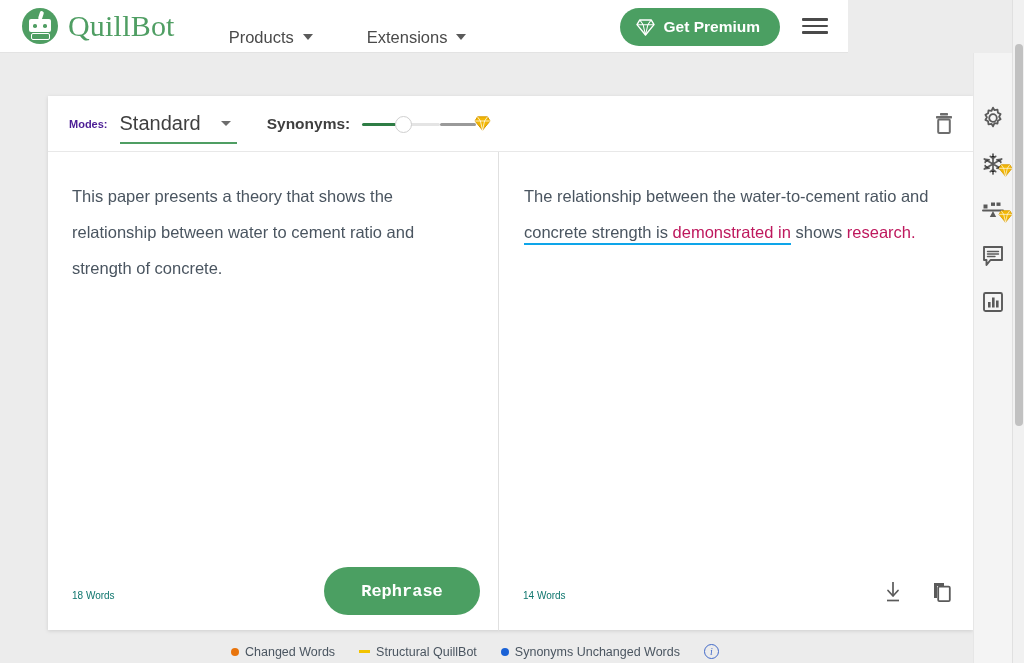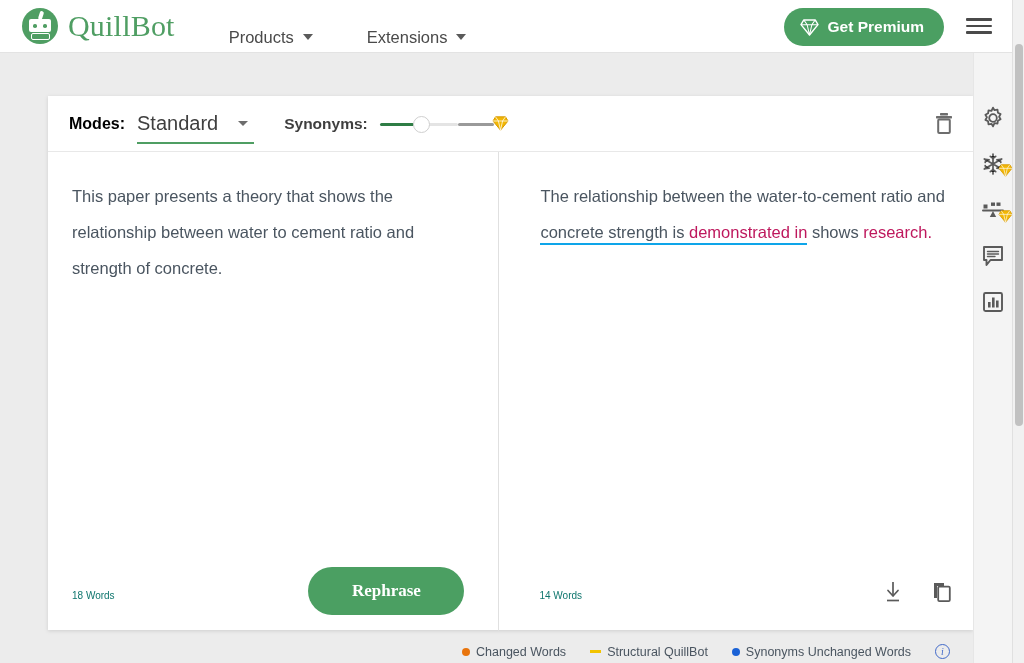--- a/index.html
+++ b/index.html
@@ -13,21 +13,21 @@
     font-family: "Liberation Sans", sans-serif;
     overflow: hidden;
     position: relative;
     color: #3d4852;
   }
 
   
   #topnav {
     position: absolute;
     top: 0; left: 0;
-    width: 1012px;
+    width: 848px;
     height: 53px;
     background: #ffffff;
     border-bottom: 1px solid #e3e3e3;
     display: flex;
     align-items: center;
     box-sizing: border-box;
   }
   #brand {
     display: flex;
     align-items: center;
@@ -147,23 +147,23 @@
   }
   #toolbar {
     height: 55px;
     border-bottom: 1px solid #e8e8e8;
     display: flex;
     align-items: center;
     position: relative;
   }
   #modes-label {
     margin-left: 21px;
-    font-size: 16px;
+    font-size: 11px;
     font-weight: bold;
-    color: #000000;
+    color: #4c1d95;
   }
   #mode-select {
     margin-left: 12px;
     display: flex;
     align-items: center;
     cursor: pointer;
     border-bottom: 2.5px solid #4f9e63;
     padding-bottom: 7px;
     padding-right: 6px;
     position: relative;
@@ -235,21 +235,20 @@
     right: 18px;
     top: 15px;
     cursor: pointer;
   }
 
   
   #panes {
     display: flex;
     height: 479px;
     position: relative;
-    gap: 16px;
   }
   .pane {
     position: relative;
     box-sizing: border-box;
   }
   #pane-left { width: 450px; }
   #divider {
     width: 1px;
     background: #e0e0e0;
     margin: 0;
@@ -288,21 +287,21 @@
     top: 8px;
     width: 156px;
     height: 48px;
     border-radius: 26px;
     background: #4b9f62;
     color: #ffffff;
     font-size: 17px;
     font-weight: bold;
     border: none;
     cursor: pointer;
-    font-family: Liberation Serif, serif;
+    font-family: Liberation Mono, monospace;
   }
   .footer-icons {
     position: absolute;
     right: 20px;
     top: 22px;
     display: flex;
     gap: 28px;
     align-items: center;
   }
   .footer-icons > span { cursor: pointer; }
@@ -336,21 +335,21 @@
     right: -7px;
     bottom: -4px;
   }
 
   
   #legend {
     position: absolute;
     left: 0; bottom: 4px;
     width: 1012px;
     display: flex;
-    justify-content: flex-end;
+    justify-content: center;
     align-items: center;
     gap: 24px;
     padding-right: 62px;
     box-sizing: border-box;
     font-size: 12.5px;
     color: #4a5560;
   }
   .legend-item {
     display: flex;
     align-items: center;

